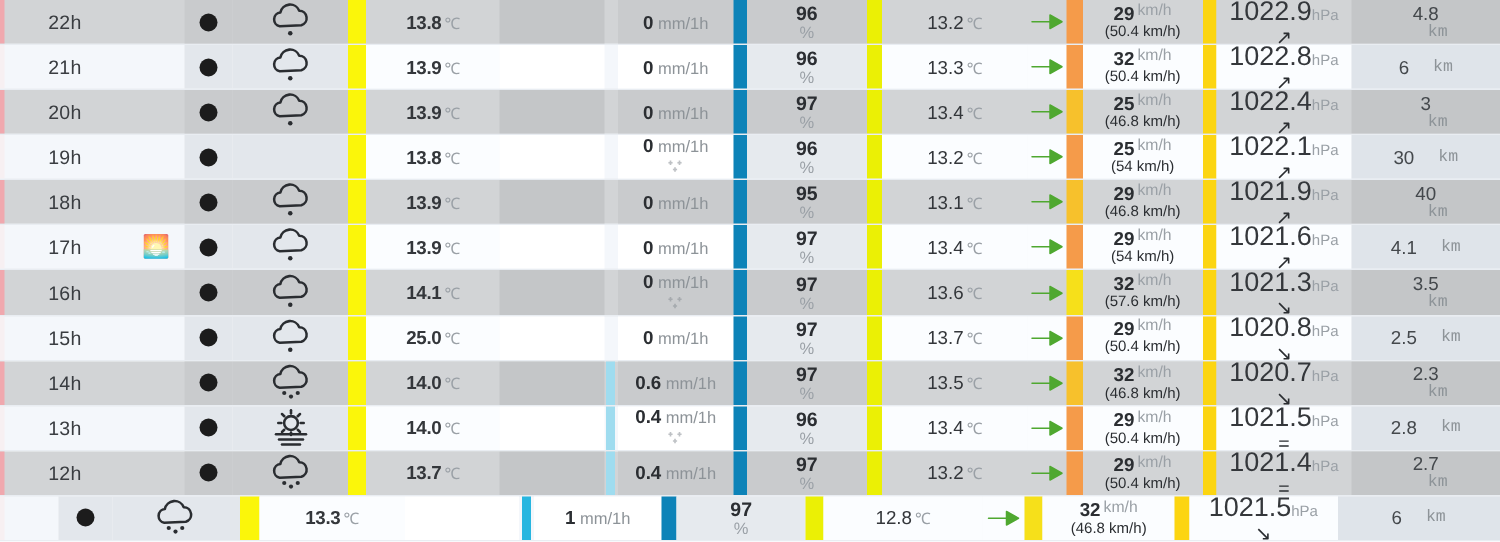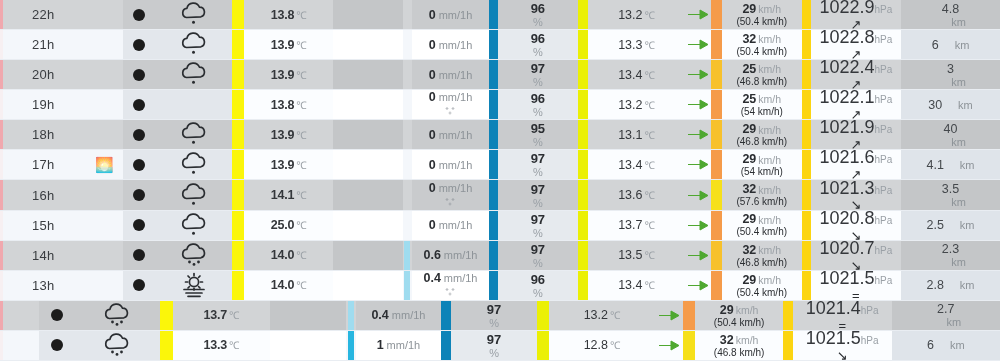--- a/index.html
+++ b/index.html
@@ -130,34 +130,34 @@
 
   
   .warrow { width: 22px; height: 13px; display: block; }
 
   
   .ptrend { font-size: 13px; color: #2a2d31; line-height: 1; margin-top: 1px; }
   .press-line { display: flex; align-items: baseline; }
   .press-val { font-size: 18px; font-weight: 500; color: #34373b; }
   .press-unit { font-size: 10px; color: #9aa0a6; }
 
-  .wind-line { display: flex; align-items: flex-end; justify-content: center; }
+  .wind-line { display: flex; align-items: flex-start; justify-content: center; }
   .wind-main { font-size: 12.5px; font-weight: 600; color: #2b2e32; }
   .wind-gust { font-size: 10px; font-weight: 400; color: #2b2e32; }
   .wind-unit { font-size: 10.5px; color: #9aa0a6; margin-left: 2px; }
 
   .rain-line { display: flex; align-items: baseline; justify-content: center; }
   .rain-val { font-size: 12.5px; font-weight: 600; color: #2b2e32; }
   .rain-unit { font-size: 11px; color: #8d9398; margin-left: 3px; }
 
   .hum-val { font-size: 13px; font-weight: 600; color: #2b2e32; }
   .hum-unit { font-size: 11px; color: #9aa0a6; }
 
   .vis-val { font-size: 12.5px; color: #44484c; }
-  .vis-unit { font-size: 11px; color: #8d9398; margin-left: 16px; }
+  .vis-unit { font-size: 11px; color: #8d9398; margin-left: 16px; font-family: Liberation Mono, monospace; }
 </style>
 </head>
 <body>
 
 <div id="weather-table">
     <div class="row even">
       <span class="edge"></span>
       <div class="cell c-hour">
         <span class="hour-txt">22h</span>
       </div>
@@ -1004,20 +1004,23 @@
         </span>
         <span class="ptrend">=</span>
       </div>
       <div class="cell c-vis">
         <span class="vis-val">2.8</span>
         <span class="vis-unit">km</span>
       </div>
     </div>
     <div class="row even">
       <span class="edge"></span>
+      <div class="cell c-hour">
+        <span class="hour-txt">12h</span>
+      </div>
       <div class="cell c-sun"></div>
       <div class="cell c-moon">
         <span class="moon-dot"></span>
       </div>
       <div class="cell c-icon">
         <span>
           <svg class="wicon" viewBox="0 0 34 27">
             <path d="M9.5 16.5 a4.6 4.6 0 0 1 .4 -9.1 a6.6 6.6 0 0 1 12.6 -1.2 a4.9 4.9 0 0 1 1.4 9.6 z"></path>
             <circle class="drop" cx="12.5" cy="20" r="1.4"></circle>
             <circle class="drop" cx="17" cy="22.4" r="1.4"></circle>

